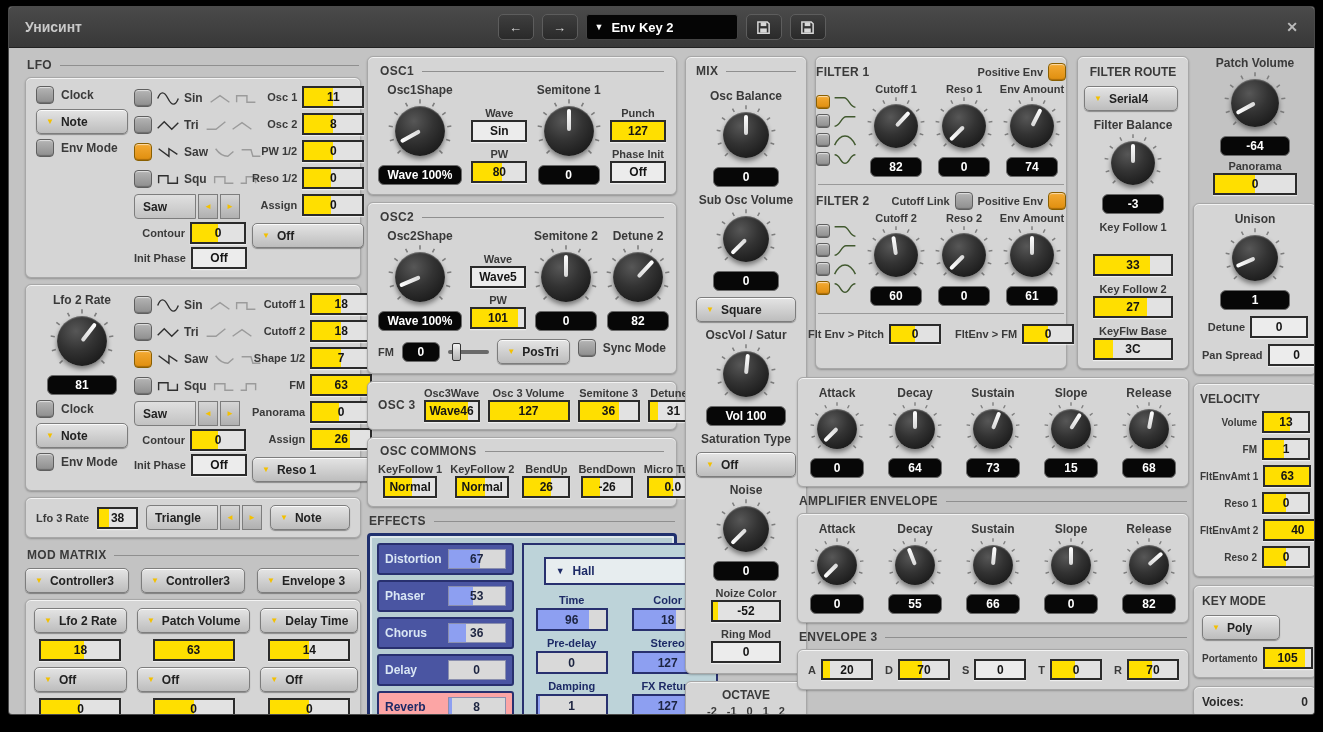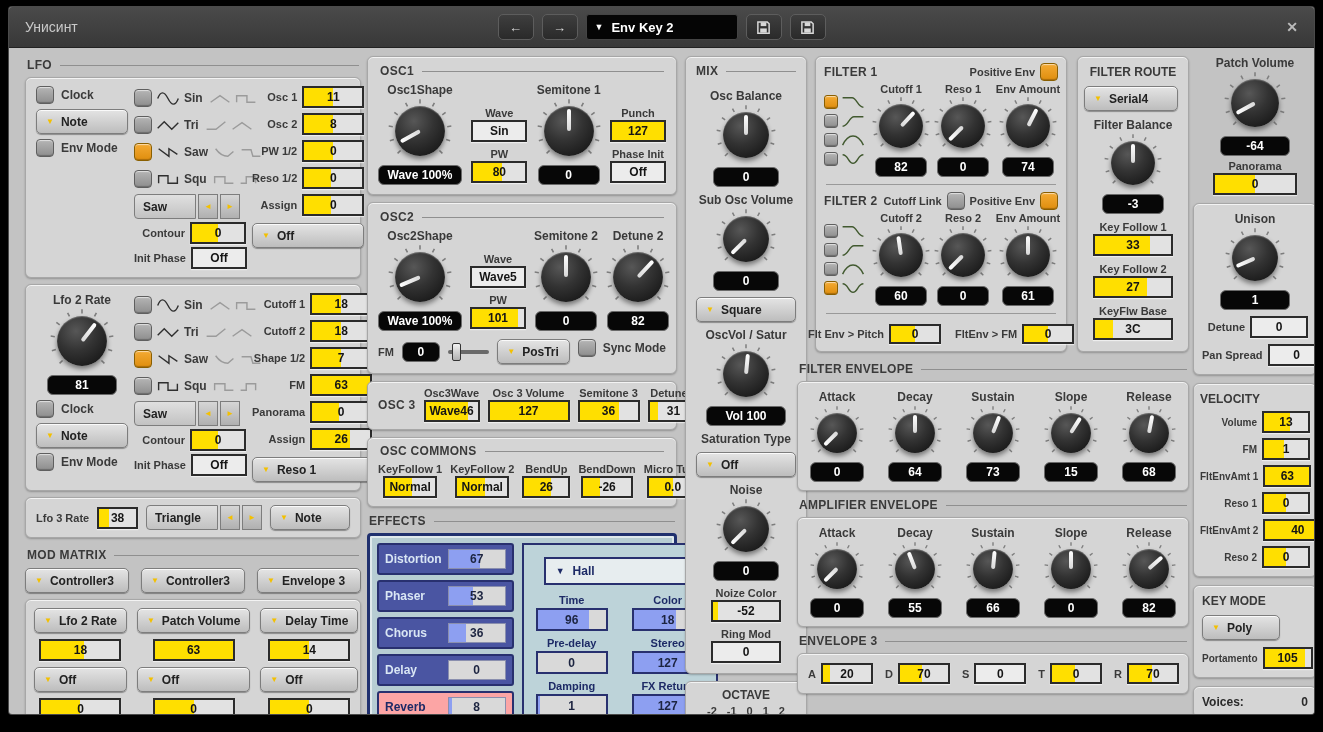--- a/index.html
+++ b/index.html
@@ -1,19 +1,19 @@
 <!DOCTYPE html>
 <html><head>
 <meta charset="utf-8">
 <style>
 *{margin:0;padding:0;box-sizing:border-box;font-family:"Liberation Sans",sans-serif}
 html,body{width:1323px;height:732px;background:#000;overflow:hidden}
 .window{position:absolute;left:9px;top:7px;width:1305px;height:707px;background:#c3c3c3;border-radius:3px;overflow:hidden;box-shadow:0 0 0 1px #4a4a4a}
 .titlebar{height:41px;background:linear-gradient(#4a4a4a,#383838);display:flex;align-items:center;padding:0 16px;position:relative;border-bottom:1px solid #222}
-.wtitle{color:#c9c9c9;font-weight:normal;font-size:14px}
+.wtitle{color:#c9c9c9;font-weight:bold;font-size:14px}
 .tbc{position:absolute;left:50%;top:50%;transform:translate(-50%,-50%);display:flex;gap:8px;align-items:center}
 .tbtn{width:36px;height:26px;background:linear-gradient(#3e3e3e,#2a2a2a);border:1px solid #5d5d5d;border-radius:5px;color:#ddd;font-weight:bold;display:flex;align-items:center;justify-content:center;font-size:13px}
 .preset{width:152px;height:26px;background:#050505;border:1px solid #444;border-radius:3px;color:#fff;font-weight:bold;font-size:13px;display:flex;align-items:center;gap:8px;padding:0 8px}
 .parr{font-size:9px;color:#fff}
 .close{margin-left:auto;color:#bbb;font-weight:bold;font-size:14px;cursor:default}
 .main{position:relative;width:100%;height:666px;overflow:hidden}
 .col{position:absolute;top:8px;display:flex;flex-direction:column}
 #col1{left:16px;width:336px}
 #col2{left:358px;width:310px}
 #col3{left:676px;width:122px}
@@ -94,21 +94,21 @@
 .fxarr{font-size:9px;color:#1d2a66}
 .fxgrid{display:grid;grid-template-columns:1fr 1fr;gap:6px 24px}
 .fxcell{display:flex;flex-direction:column;align-items:center;gap:2px}
 .fxplbl{color:#1d2a66;font-weight:bold;font-size:11px;white-space:nowrap}
 .mixp{display:flex;flex-direction:column;align-items:center;gap:6px;padding:5px 8px 10px}
 .mixp .hdr{align-self:stretch}
 .mixp .drop{width:100px}
 .octp{margin-top:7px;padding:6px;display:flex;flex-direction:column;align-items:center;gap:3px;align-self:stretch}
 .octscale{display:flex;gap:10px;font-weight:bold;font-size:11px;color:#3a3a3a}
 .toprow{display:flex;gap:10px;margin-left:18px;margin-bottom:8px}
-.fltp{width:252px;padding:6px 8px;display:flex;flex-direction:column;gap:2px}
+.fltp{width:252px;padding:6px 0;display:flex;flex-direction:column;gap:2px}
 .flttop{display:flex;align-items:center;gap:5px}
 .flttop .htext{margin-right:auto}
 .flbl{font-weight:bold;font-size:11px;color:#3a3a3a;white-space:nowrap}
 .fltrow{display:flex;gap:4px;align-items:center}
 .fltrow .kblock{width:64px}
 .fltrow .lbl{font-size:11px}
 .fltrow .kdisp{min-width:52px}
 .ftypes{display:flex;flex-direction:column;gap:2px;margin-right:2px}
 .ftype{display:flex;align-items:center;gap:2px}
 .ftype .chk{width:14px;height:14px;border-radius:3px}
@@ -1152,35 +1152,31 @@
                   <line x1="80.40559159102155" y1="80.40559159102153" x2="85.0017856687341" y2="85.0017856687341" stroke="#7d7d7d" stroke-width="2.5"></line>
                 </svg>
                 <div class="knob" style="height: 44px; width: 44px;">
                   <div class="ptr" style="transform: rotate(0deg);"></div>
                 </div>
               </div>
               <div class="kdisp" style="min-width: 62px;">-3</div>
             </div>
             <div class="tbox">
               <div class="slbl">Key Follow 1</div>
-              <div class="vbox" style="--f: 72%; width: 80px;">33</div>
+              <div class="vbox" style="--f: 72%; width: 80px; margin-top: 20px;">33</div>
             </div>
             <div class="tbox">
               <div class="slbl">Key Follow 2</div>
               <div class="vbox" style="--f: 68%; width: 80px;">27</div>
             </div>
             <div class="tbox">
               <div class="slbl">KeyFlw Base</div>
               <div class="vbox" style="--f: 24%; width: 80px;">3C</div>
             </div>
           </div>
-        </div>
-        <div class="hdr">
-          <span class="htext">FILTER ENVELOPE</span>
-          <div class="hline"></div>
         </div>
         <div class="panel envp">
           <div class="kblock">
             <div class="lbl">Attack</div>
             <div class="kwrap" style="height: 54px; width: 54px;">
               <svg class="ticks" viewBox="0 0 100 100">
                 <line x1="19.594408408978456" y1="80.40559159102153" x2="14.998214331265892" y2="85.0017856687341" stroke="#7d7d7d" stroke-width="2.5"></line>
                 <line x1="9.104569799308393" y1="63.287730758122734" x2="2.9227024433898947" y2="65.2963412215599" stroke="#7d7d7d" stroke-width="2.5"></line>
                 <line x1="7.5294013544090745" y1="43.27331800327007" x2="1.1094271405406815" y2="42.256493980508566" stroke="#7d7d7d" stroke-width="2.5"></line>
                 <line x1="15.212269241877259" y1="24.725234151423656" x2="9.9536587784401" y2="20.90463001152258" stroke="#7d7d7d" stroke-width="2.5"></line>

